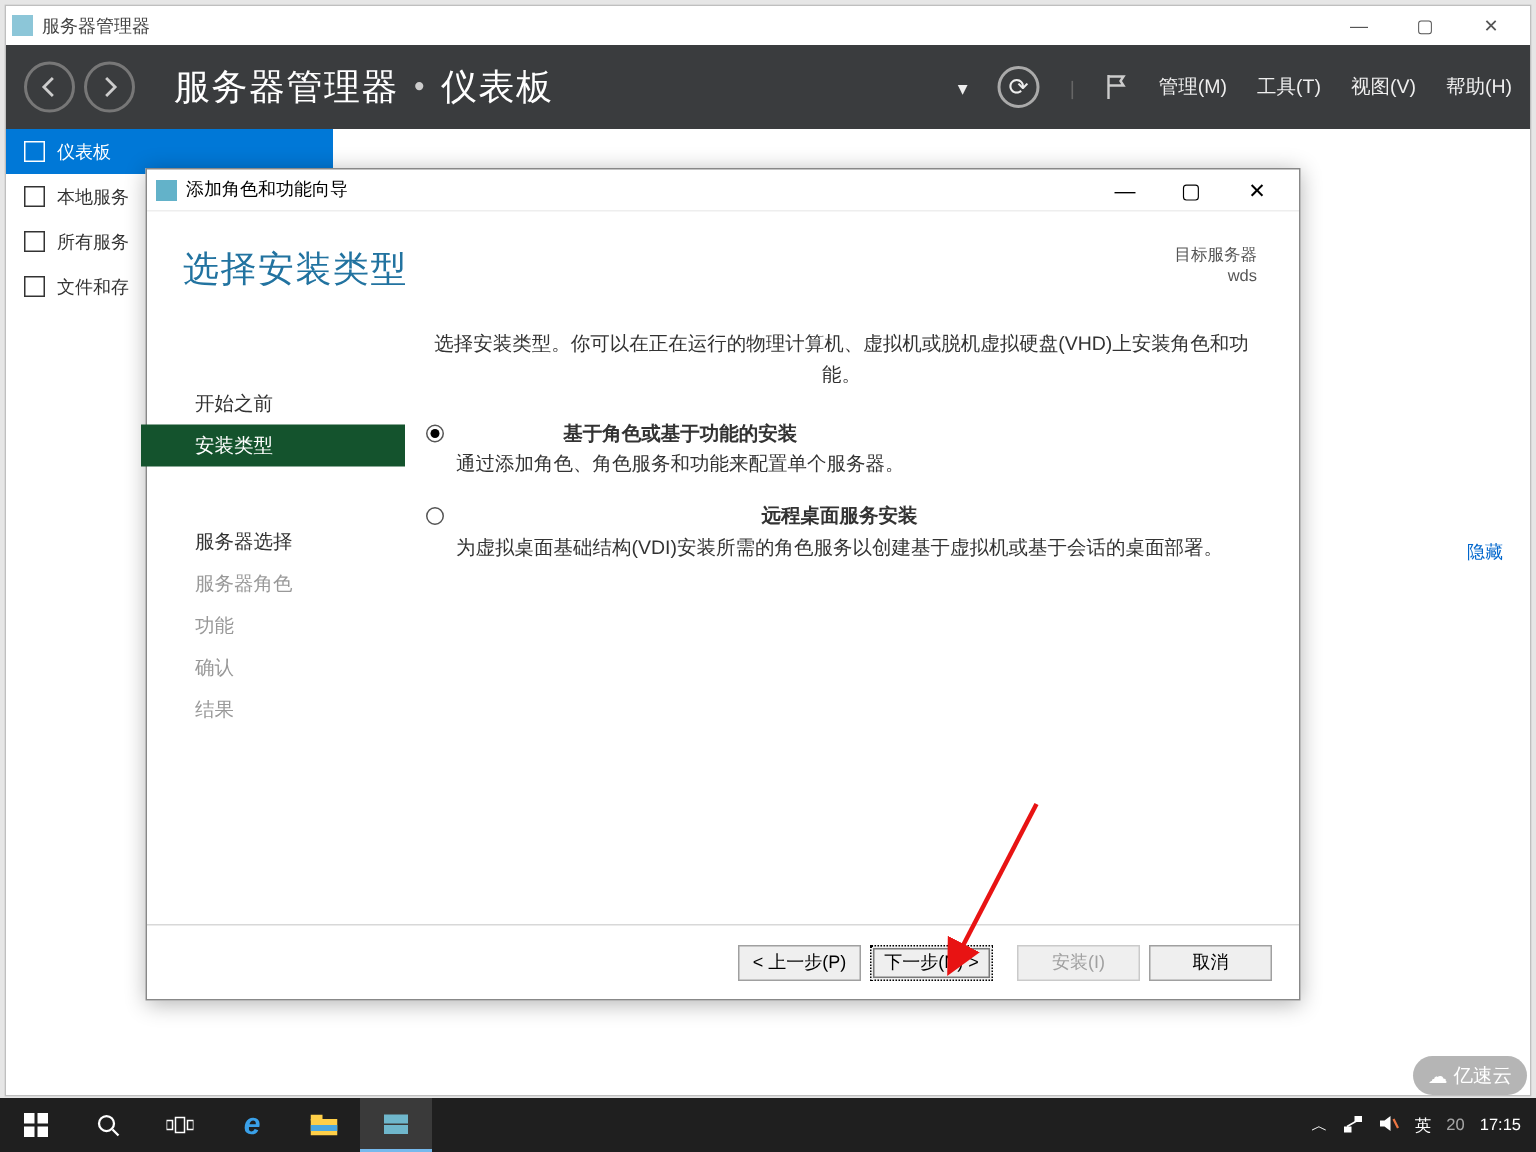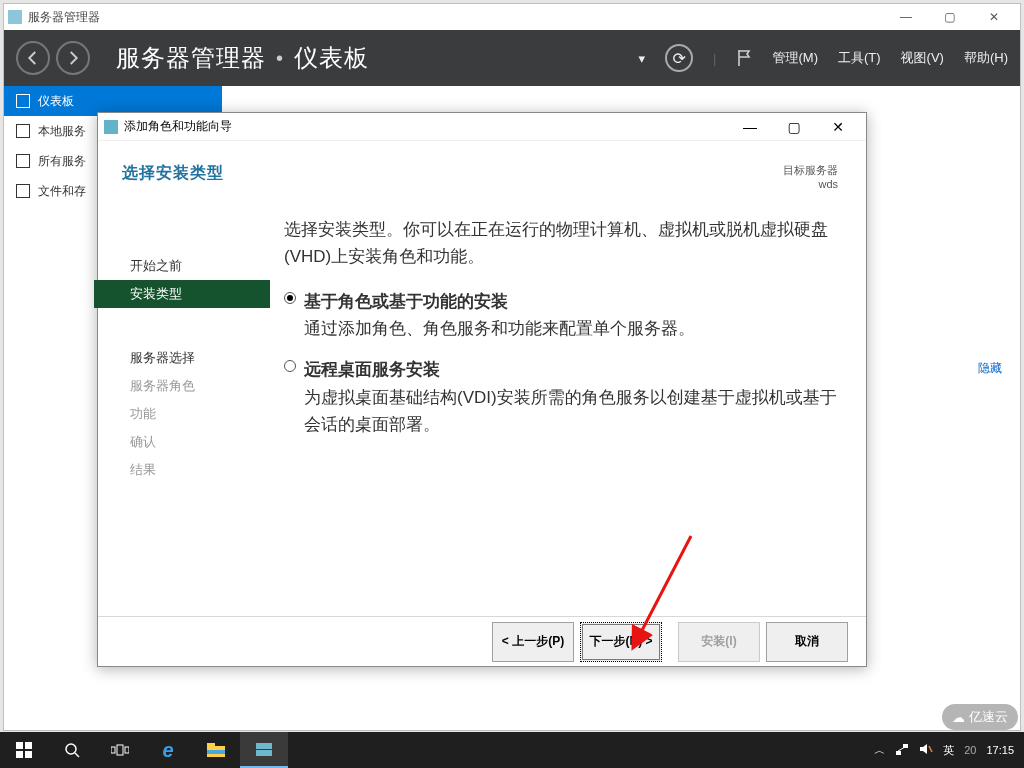--- a/index.html
+++ b/index.html
@@ -29,36 +29,36 @@
   .tile { position:absolute; border:1px solid #c6c6c6; background:#fff; }
   .tile.bpa { top:552px; left:498px; width:232px; height:70px; padding:8px 12px; font-size:13px; color:#444; }
   .tile .timestamp { position:absolute; right:10px; bottom:6px; color:#888; font-size:12px; }
   
   .wizard { position:absolute; top:112px; left:97px; width:770px; height:555px; background:#fff; border:1px solid #888; box-shadow:0 2px 14px rgba(0,0,0,0.3); font-size:12px; }
   .wizard-titlebar { height:28px; display:flex; align-items:center; padding:0 6px; border-bottom:1px solid #eee; }
   .wizard-titlebar .srv-ic { width:14px;height:14px;background:#63b2c9;margin-right:6px; }
   .wizard-win-controls { margin-left:auto; display:flex; gap:0; }
   .wizard-win-controls > div { width:44px; height:28px; display:flex; align-items:center; justify-content:center; font-size:14px; }
   .wizard-head { padding:22px 28px 0 24px; display:flex; align-items:flex-start; justify-content:space-between; }
-  .wizard-title { font-size:16px; color:#2273a0; font-weight:700; letter-spacing:1px; }
+  .wizard-title { font-size:24px; color:#2273a0; font-weight:400; letter-spacing:1px; }
   .wizard-target { text-align:right; font-size:11px; color:#555; line-height:1.3; }
   .wizard-body { display:flex; padding:18px 0 0 0; height:390px; }
   .wiz-steps { width:176px; padding:6px 0 0 28px; font-size:13px; color:#999; }
   .step { height:28px; display:flex; align-items:center; padding-left:8px; margin-left:-4px; }
   .step.enabled { color:#333;margin-top:36px; }
   .step.active { background:#14532d; color:#fff; margin-left:-32px; padding-left:36px; width:176px; }
-  .wiz-content { flex:1; padding:6px 28px 0 10px; font-size:17px; color:#333; line-height:1.6; }
+  .wiz-content { flex:1; padding:6px 28px 0 10px; font-size:13px; color:#333; line-height:1.6;text-align:center; }
   .wiz-intro { margin-bottom:18px; }
   .opt { display:flex; align-items:flex-start; gap:8px; margin-bottom:14px; }
   .radio { width:12px;height:12px;border:1px solid #555;border-radius:50%;margin-top:4px;flex:none;position:relative; }
   .radio.checked::after { content:""; position:absolute; inset:2px; background:#000; border-radius:50%; }
   .opt-label { font-weight:700; }
   .opt-desc { font-weight:400; color:#333; }
   .wizard-footer { position:absolute; bottom:0; left:0; right:0; height:50px; border-top:1px solid #d8d8d8; display:flex; align-items:center; justify-content:flex-end; padding:0 18px; gap:6px; }
-  .btn { min-width:82px; height:40px; border:1px solid #a0a0a0; background:#efefef; font-size:12px; display:flex; align-items:center; justify-content:center; padding:0 8px;font-weight:bold; }
+  .btn { min-width:82px; height:24px; border:1px solid #a0a0a0; background:#efefef; font-size:12px; display:flex; align-items:center; justify-content:center; padding:0 8px; }
   .btn.focal { border:1px dotted #000; outline:1px solid #7a7a7a; outline-offset:-3px; }
   .btn.disabled { color:#a0a0a0; border-color:#cacaca; }
   
   .arrow-svg { position:absolute; pointer-events:none; }
   
   .taskbar { position:absolute; bottom:0; left:0; width:1024px; height:36px; background:#1f1f1f; display:flex; align-items:center; color:#fff; }
   .tb-item { width:48px; height:36px; display:flex; align-items:center; justify-content:center; font-size:16px; }
   .tb-item.active { background:#3a3a3a; border-bottom:2px solid #76b9ed; }
   .tray { margin-left:auto; display:flex; align-items:center; gap:10px; padding:0 10px; font-size:11px; }
   .clock { text-align:center; line-height:1.1; }

